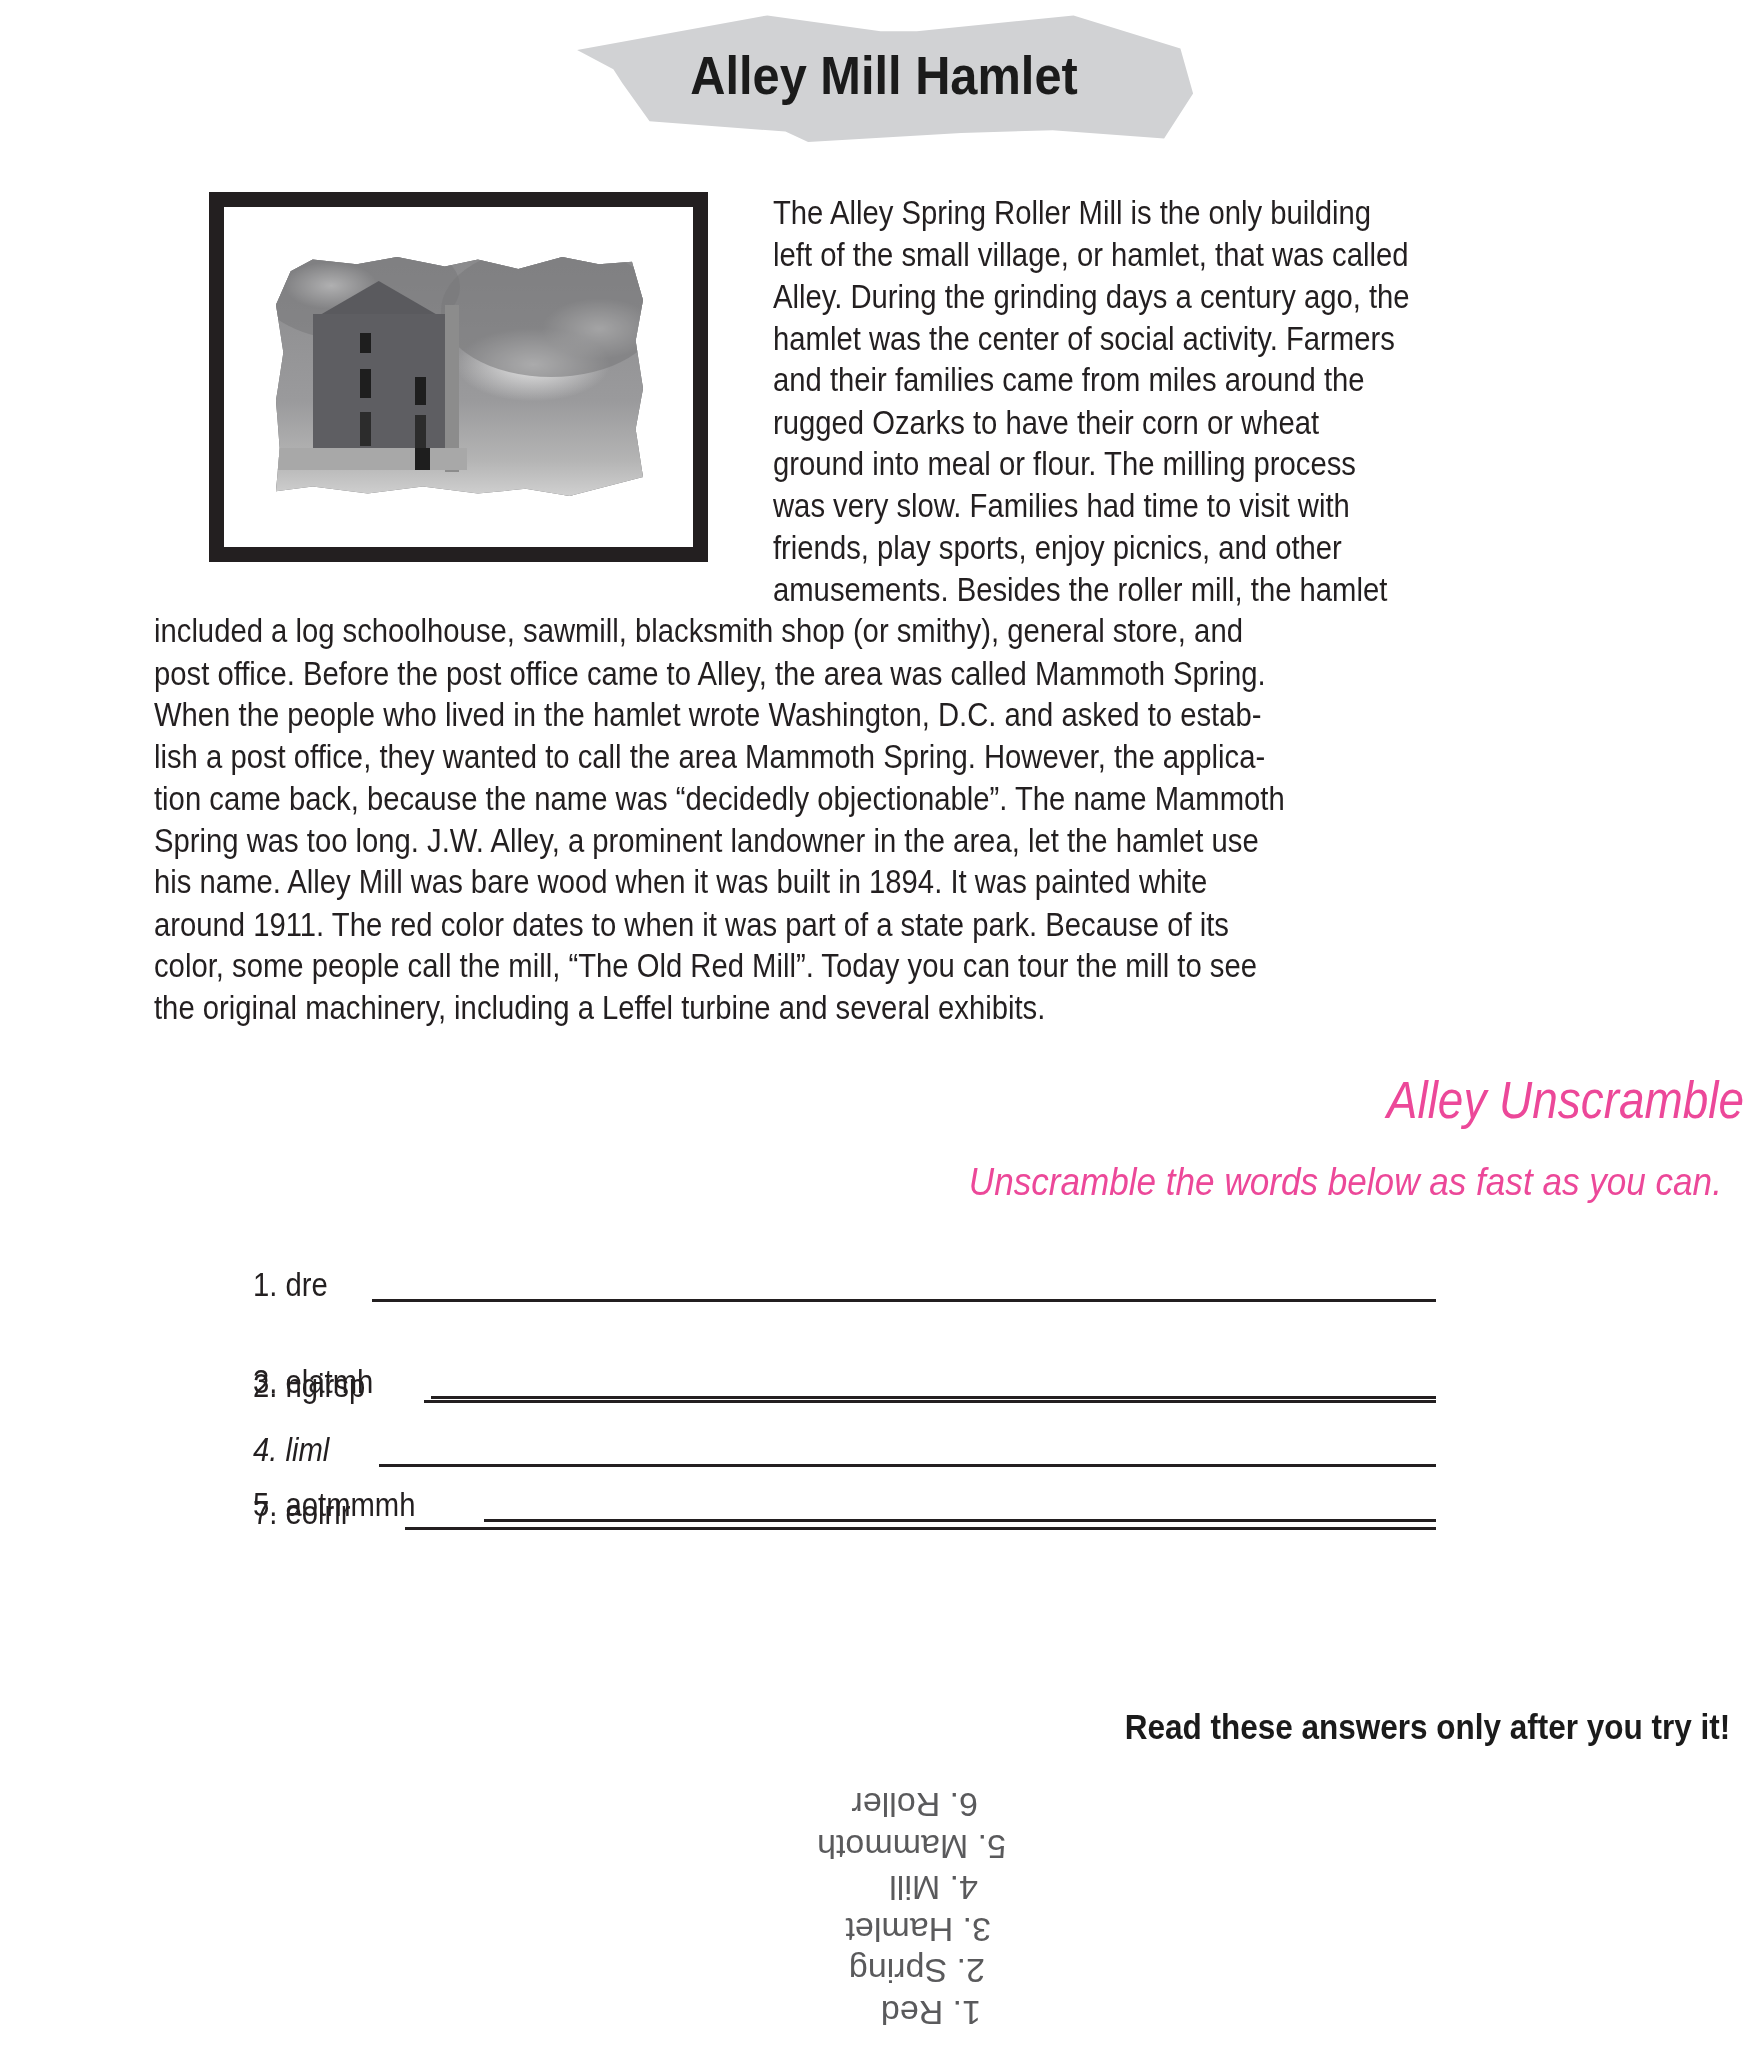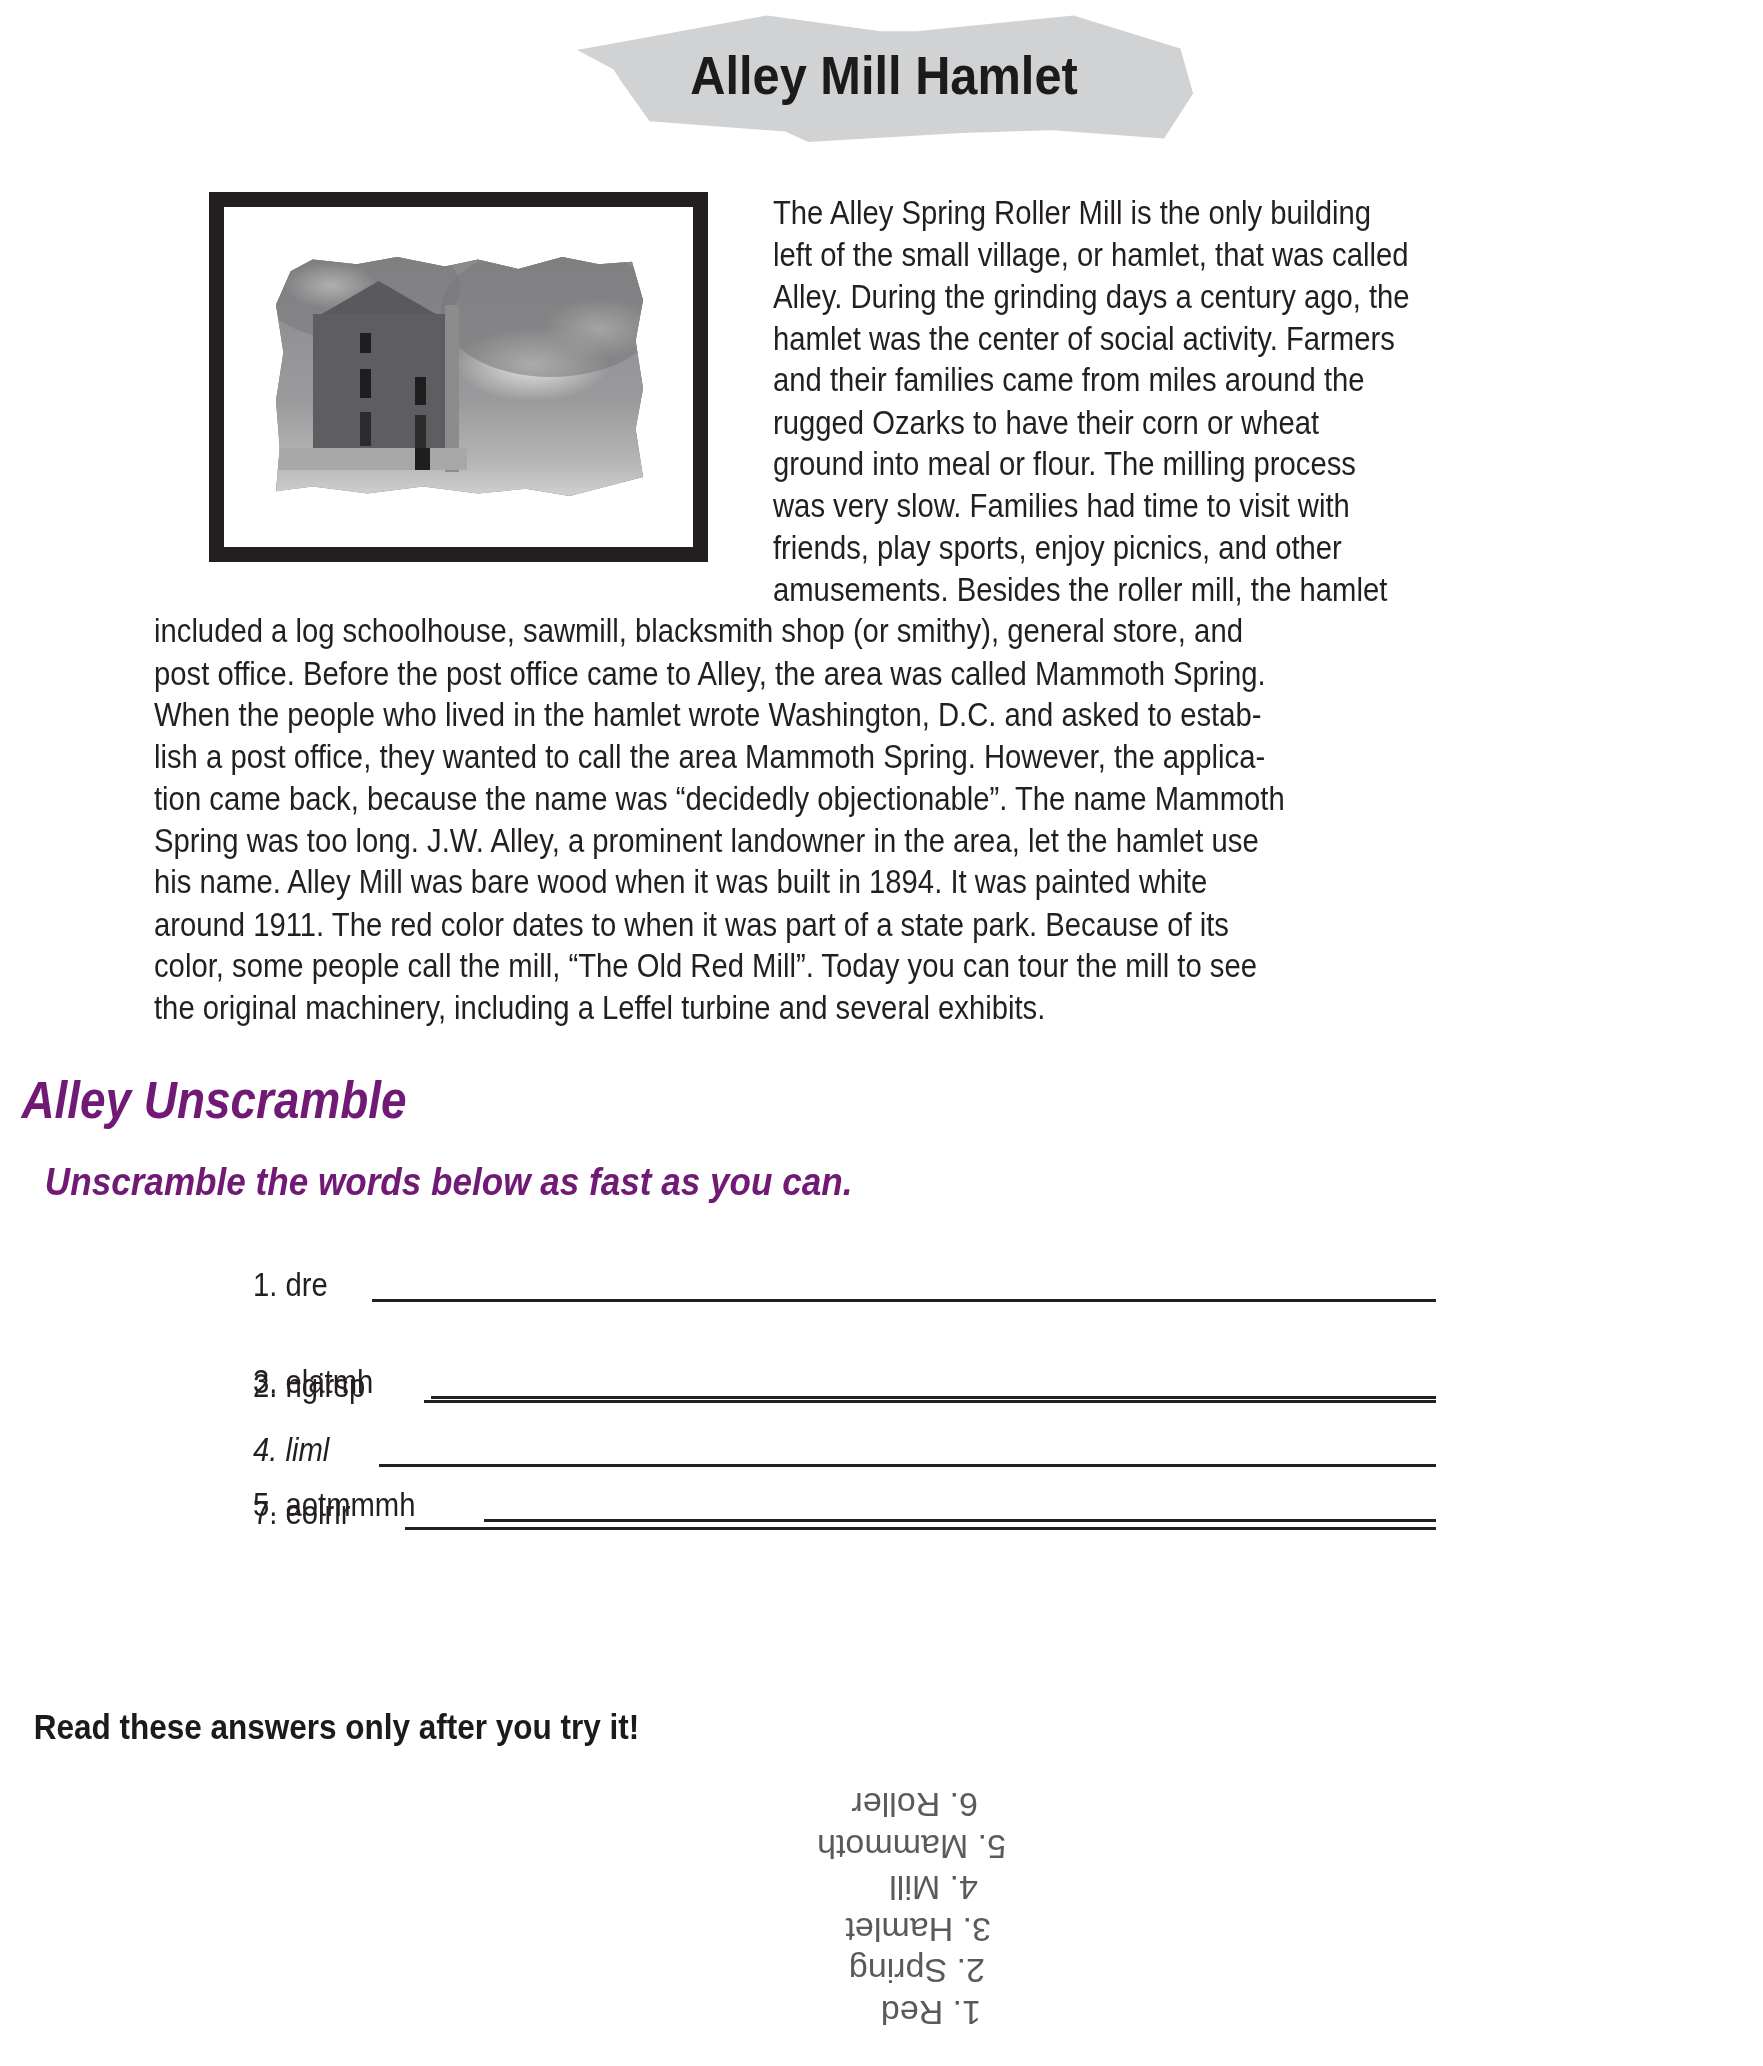--- a/index.html
+++ b/index.html
@@ -26,28 +26,28 @@
   .photo .mill { position:absolute; left:10%; top:24%; width:36%; height:58%;
                  background:#5e5e62; }
   .photo .mill-roof { position:absolute; left:10%; top:10%; width:36%; height:16%;
                  background:#5a5a5e; clip-path:polygon(0 100%,50% 0,100% 100%); }
   .photo .wall { position:absolute; left:0; top:80%; width:52%; height:9%; background:#a8a8a8; }
   .photo .win { position:absolute; background:#1e1e1e; width:3%; }
   .photo .trunk { position:absolute; left:46%; top:20%; width:4%; height:70%; background:#8c8c8c; }
   .photo .foliage { position:absolute; border-radius:50%; background:rgba(120,120,122,0.55); }
   .text-line { position:absolute; white-space:nowrap; font-size:34px; line-height:42px;
                transform-origin:left top; transform:scaleX(0.86); color:#231f20; }
-  .h2 { position:absolute; left:0; width:1764px; text-align:left; font-weight:bold;
-        font-style:italic; color:#701a75; }
+  .h2 { position:absolute; left:0; width:1764px; text-align:right; font-weight:normal;
+        font-style:italic; color:#ec4899; }
   .h2 span { display:inline-block; transform:scaleX(0.9); }
   .item { position:absolute; left:253px; height:42px; width:1183px; }
   .item-label { position:absolute; left:0; bottom:0; font-size:34px; white-space:nowrap;
                 transform-origin:left bottom; transform:scaleX(0.86); line-height:42px; }
   .item-line { position:absolute; right:0; bottom:2.8px; height:2.8px; background:#231f20; }
-  .answers-head { position:absolute; left:0; width:1764px; top:1707px; text-align:left;
+  .answers-head { position:absolute; left:0; width:1764px; top:1707px; text-align:right;
                   font-weight:bold; font-size:35px; color:#1b1b1b; }
   .answers-head span { display:inline-block; transform:scaleX(0.9); }
   .answers { position:absolute; left:778px; top:1778px; width:228px; height:256px;
              transform:rotate(180deg); transform-origin:center center; }
   .answer { position:absolute; left:0; white-space:nowrap; font-size:34px; line-height:42px;
             color:#5a5a5c; transform-origin:left top; }
 </style>
 </head>
 <body>
 

